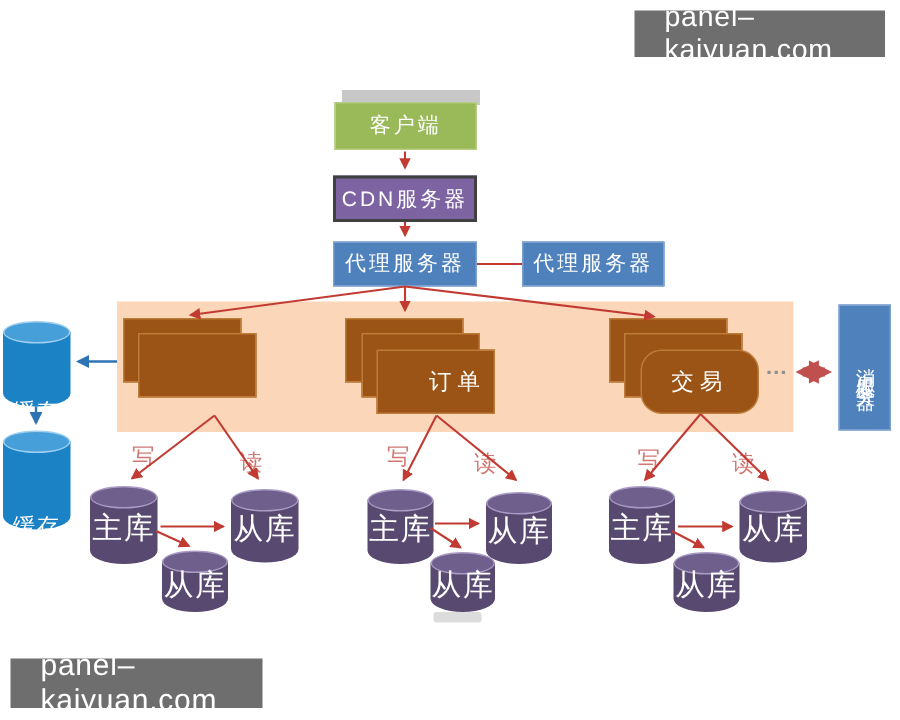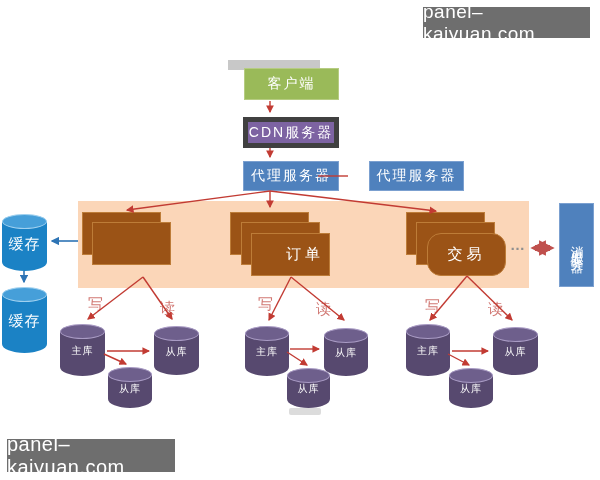--- a/index.html
+++ b/index.html
@@ -1,49 +1,49 @@
 <!DOCTYPE html>
 <html><head>
 <meta charset="utf-8">
 <style>
   html,body { margin:0; padding:0; background:#ffffff; }
   * { box-sizing:border-box; }
   body { font-family:"Liberation Sans", sans-serif; }
   .canvas { position:relative; width:600px; height:480px; background:#ffffff; overflow:hidden; }
 
-  .wm { position:absolute; background:#6e6e6e; color:#ffffff; display:flex; align-items:center; justify-content:center; font-size:19px; letter-spacing:0.5px; }
+  .wm { position:absolute; background:#6e6e6e; color:#ffffff; display:flex; align-items:center; justify-content:center; font-size:19px; letter-spacing:0.5px;padding-left:20px; }
   .wm.top    { left:423px; top:7px;   width:167px; height:31px; }
   .wm.bottom { left:7px;   top:439px; width:168px; height:33px; font-size:20px; }
 
   .graybar { position:absolute; left:228px; top:60px; width:92px; height:10px; background:#c8c8c8; }
 
-  .node { position:absolute; display:flex; align-items:center; justify-content:center; color:#ffffff; font-size:14px; letter-spacing:2px;margin-left:21px; }
+  .node { position:absolute; display:flex; align-items:center; justify-content:center; color:#ffffff; font-size:14px; letter-spacing:2px; }
   .node.client { left:223px; top:68px;  width:95px; height:32px; background:#9aba59; border:1px solid #b6cc82; }
-  .node.cdn    { left:222px; top:117px; width:96px; height:31px; background:#7d63a2; border:5px solid #404040; }
+  .node.cdn    { left:222px; top:117px; width:96px; height:31px; background:#7d63a2; border:2px solid #404040; }
   .node.proxy1 { left:222px; top:161px; width:96px; height:30px; background:#4f81bd; border:1px solid #7ba0d0; }
   .node.proxy2 { left:348px; top:161px; width:95px; height:30px; background:#4f81bd; border:1px solid #7ba0d0; }
 
   .panel { position:absolute; left:78px; top:201px; width:451px; height:87px; background:#fbd6b8; }
 
   .card { position:absolute; width:79px; height:43px; background:#9b5316; border:1px solid #bd7c38; }
   .card.front { display:flex; align-items:center; justify-content:center; color:#ffffff; font-size:15px; letter-spacing:4px; }
 
   .dots { position:absolute; left:505px; top:236px; width:26px; text-align:center; color:#8f8f8f; font-size:15px; font-weight:bold; letter-spacing:1px; }
 
   .msgsrv { position:absolute; left:559px; top:203px; width:35px; height:84px; background:#4f81bd; border:1px solid #7ba0d0;
             color:#ffffff; font-size:13px; letter-spacing:4px;
             writing-mode:vertical-rl; display:flex; align-items:center; justify-content:center; }
 
   .cyl { position:absolute; }
   .cyl .top  { position:absolute; left:0; right:0; top:0; height:15px; border-radius:50%; z-index:2; }
   .cyl .body { position:absolute; left:0; right:0; top:7px; bottom:0; border-radius:0 0 50% 50% / 0 0 9px 9px; z-index:1; }
-  .cyl .lbl  { position:absolute; left:0; right:0; top:50%; transform:translateY(-42%); text-align:center; color:#ffffff; z-index:3; font-size:10px; letter-spacing:1px; }
+  .cyl .lbl  { position:absolute; left:0; right:0; top:50%; transform:translateY(-42%); text-align:center; color:#ffffff; z-index:3; font-size:20px; letter-spacing:1px; }
   .cyl.blue .top    { background:#469fd9; border:1px solid #9fd0ef; }
   .cyl.blue .body   { background:#1b82c5; }
-  .cyl.blue .lbl    { font-size:15px; }
+  .cyl.blue .lbl    { font-size:15px;margin-top:30px; }
   .cyl.purple .top  { background:#6e5f8c; border:1px solid #a99bc4; }
   .cyl.purple .body { background:#57496f; }
 
   .rw { position:absolute; color:rgba(198,86,80,0.8); font-size:15px; }
 
   .smudge { position:absolute; left:289px; top:408px; width:32px; height:7px; background:#dcdcdc; border-radius:2px; }
 
   svg.wires { position:absolute; left:0; top:0; z-index:5; pointer-events:none; }
 </style>
 </head>

